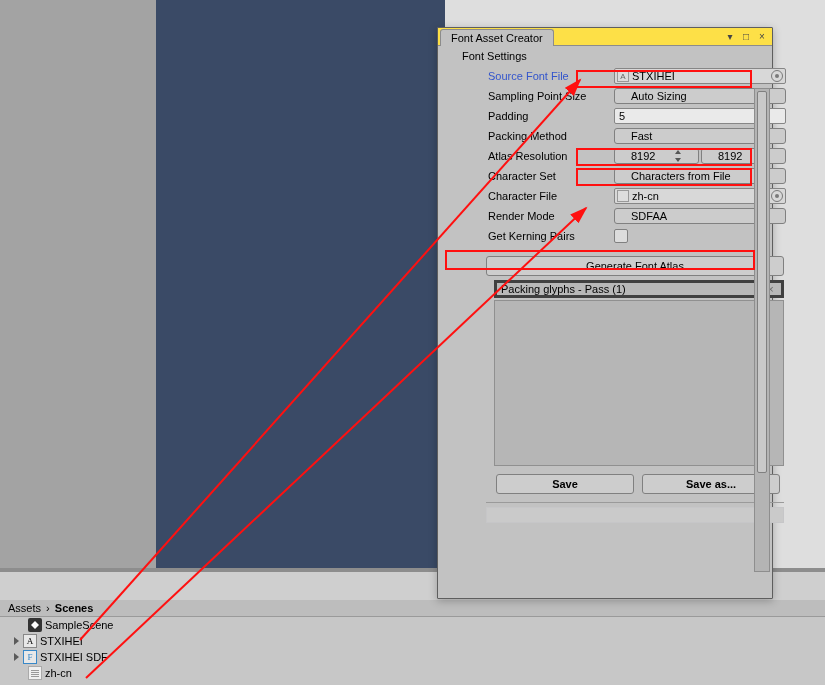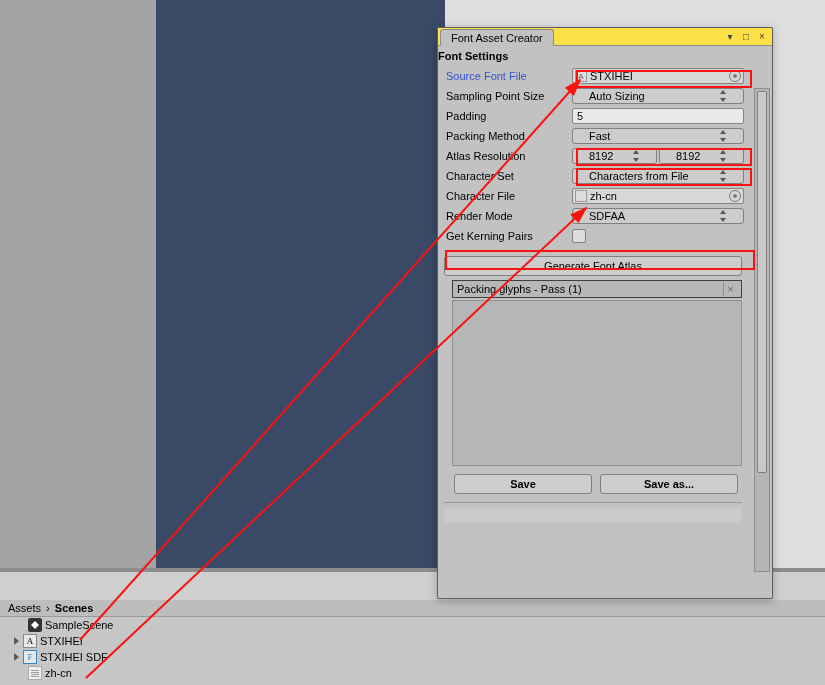--- a/index.html
+++ b/index.html
@@ -20,21 +20,21 @@
   .tree-row.indent { padding-left: 28px; }
   .foldout { display:inline-block; width:0; height:0; border-top:4px solid transparent; border-bottom:4px solid transparent; border-left:5px solid #5b5b5b; margin-right:1px; }
 
   
   .window { position: absolute; left: 437px; top: 27px; width: 336px; height: 572px; background: #c2c2c2; border: 1px solid #5e5e5e; border-radius: 1px; box-shadow: 0 2px 8px rgba(0,0,0,0.25); }
   .win-tabbar { height: 18px; background: #fde047; border-bottom: 1px solid #8c8c8c; display:flex; align-items:center; position:relative; }
   .win-tab { height:17px; margin-left:2px; padding:2px 10px 0 10px; background:#c2c2c2; border:1px solid #8c8c8c; border-bottom:none; border-radius:3px 3px 0 0; position:relative; top:1px; }
   .win-ctrls { margin-left:auto; display:flex; gap:4px; padding-right:4px; align-items:center; }
   .win-ctrls span { width:12px; height:12px; display:flex; align-items:center; justify-content:center; color:#464646; font-size:10px; }
 
-  .section-header { padding: 4px 0; font-weight: bold; background:#c2c2c2; }
+  .section-header { padding: 4px 24px; font-weight: normal; background:#c2c2c2; }
   .settings { padding: 0 4px; }
   .row { display:flex; align-items:center; height:20px; }
   .row-label { width: 130px; padding-left: 4px; }
   .row-label.hl { color: #3355cc; }
   .row-field { flex:1; display:flex; gap:2px; }
 
   .obj-field { flex:1; display:flex; align-items:center; background:#d8d8d8; border:1px solid #868686; border-radius:2px; height:16px; padding:0 2px; position:relative; }
   .obj-field .mini-ico { width:12px; height:12px; background:#ddd; border:1px solid #999; margin-right:3px; display:flex; align-items:center; justify-content:center; font-size:8px; color:#666; }
   .obj-field .picker { margin-left:auto; width:12px; height:12px; border-radius:6px; border:1px solid #7a7a7a; display:flex; align-items:center; justify-content:center; }
   .obj-field .picker::after { content:""; width:4px; height:4px; border-radius:2px; background:#7a7a7a; }
@@ -43,21 +43,21 @@
   .dropdown .arrows { margin-left:auto; width:8px; height:12px; position:relative; }
   .dropdown .arrows::before { content:""; position:absolute; left:1px; top:0; border-left:3px solid transparent; border-right:3px solid transparent; border-bottom:4px solid #555; }
   .dropdown .arrows::after { content:""; position:absolute; left:1px; bottom:0; border-left:3px solid transparent; border-right:3px solid transparent; border-top:4px solid #555; }
 
   .textbox { flex:1; background:#eaeaea; border:1px solid #868686; border-radius:2px; height:16px; padding:0 4px; display:flex; align-items:center; }
 
   .checkbox { width:14px; height:14px; background:#dcdcdc; border:1px solid #808080; border-radius:2px; }
 
   .big-button { margin: 4px 2px; height:20px; background:#cdcdcd; border:1px solid #808080; border-radius:3px; display:flex; align-items:center; justify-content:center; }
 
-  .status-row { margin:2px 2px 2px 10px; height:18px; background:#b8b8b8; border:1px solid #404040; display:flex; align-items:center; padding:0 4px; position:relative; }
+  .status-row { margin:2px 2px 2px 10px; height:18px; background:#b8b8b8; border:3px solid #404040; display:flex; align-items:center; padding:0 4px; position:relative; }
   .status-row .close { margin-left:auto; width:14px; height:14px; border-left:1px solid #909090; display:flex; align-items:center; justify-content:center; color:#6a6a6a; }
 
   .preview-box { margin:2px 2px 0 10px; height:166px; background:#b6b6b6; border:1px solid #909090; }
 
   .scrollbar { position:absolute; right:2px; top:60px; width:16px; height:484px; background:#b4b4b4; border:1px solid #8e8e8e; }
   .scroll-thumb { position:absolute; top:2px; left:2px; width:10px; height:382px; background:#c9c9c9; border:1px solid #808080; border-radius:2px; }
 
   .button-row { display:flex; gap:4px; padding: 4px 4px 0 10px; font-weight: bold; }
   .button-row .big-button { flex:1; color:#808080; }
 
@@ -118,21 +118,21 @@
     <div class="win-tab">Font Asset Creator</div>
     <div class="win-ctrls">
       <span>▾</span>
       <span>□</span>
       <span>×</span>
     </div>
   </div>
 
   <div class="section-header">Font Settings</div>
 
-  <div class="settings" style="width:310px;">
+  <div class="settings" style="width:310px;margin-left:42px;">
 
     <div class="row">
       <span class="row-label hl">Source Font File</span>
       <div class="row-field">
         <div class="obj-field">
           <span class="mini-ico">A</span>
           <span>STXIHEI</span>
           <span class="picker"></span>
         </div>
       </div>

